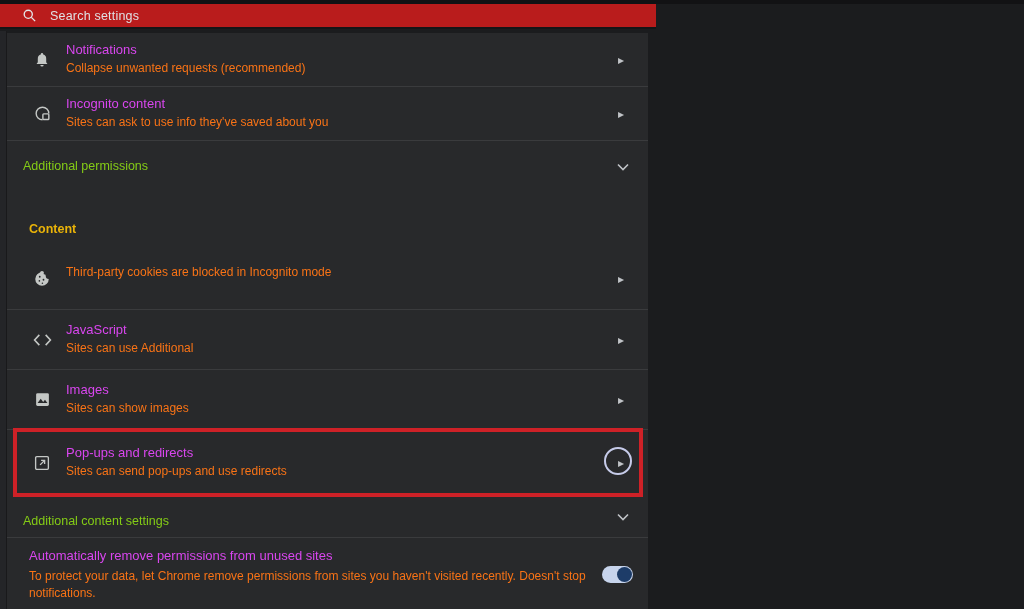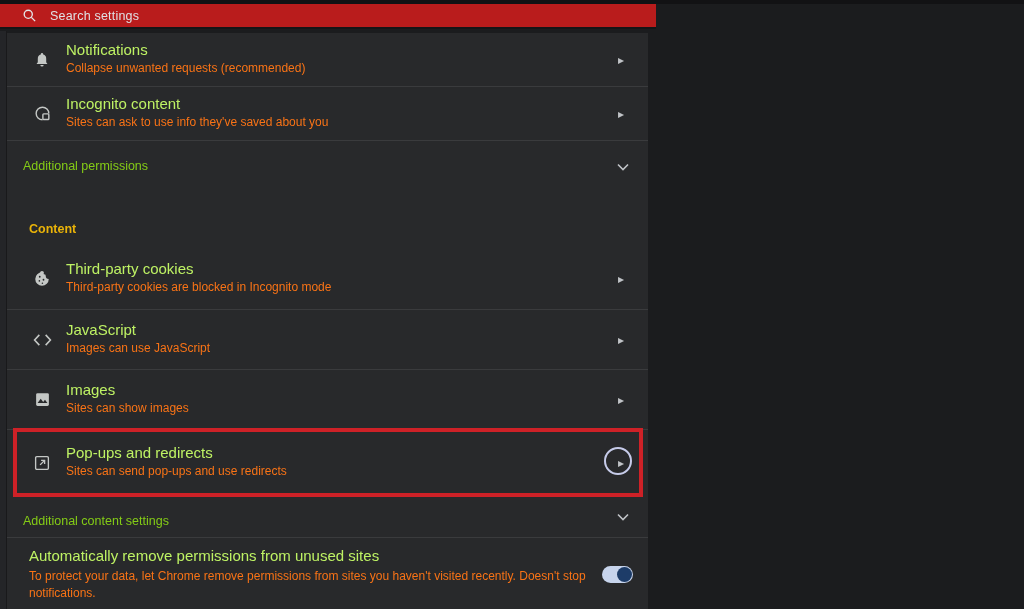--- a/index.html
+++ b/index.html
@@ -25,21 +25,21 @@
     background:#28292b;
   }
   .row { position:absolute; left:0; width:641px; }
   .divider { position:absolute; left:0; width:641px; height:1px; background:#3a3b3d; }
 
   .item { padding-left:59px; }
   .item .icon {
     position:absolute; left:24px; top:50%; transform:translateY(-50%);
     width:22px; height:22px; display:flex; align-items:center; justify-content:center;
   }
-  .title { font-size:15px; color:#bef264; line-height:15px; }
+  .title { font-size:13px; color:#d946ef; line-height:15px; }
   .subtitle { font-size:12px; color:#f97316; line-height:15px; margin-top:4px; }
   .chev-right {
     position:absolute; left:611px; top:50%; transform:translateY(-50%);
     color:#c0c3c7; font-size:12px; line-height:12px;
   }
   .chev-down { position:absolute; left:610px; top:50%; transform:translateY(-50%); }
 
   .expander-label { font-size:12.5px; color:#84cc16; position:absolute; left:16px; }
   .section-header { font-size:12.5px; font-weight:bold; color:#eab308; position:absolute; left:22px; }
 
@@ -127,37 +127,36 @@
       <svg width="18" height="18" viewBox="0 0 24 24">
         <path fill="#c4c7c5" d="M12 3a9 9 0 1 0 9 9 4 4 0 0 1-4-4 4 4 0 0 1-.3-1.6A6 6 0 0 1 12 3z"></path>
         <circle cx="12" cy="3.8" r="2.6" fill="#c4c7c5"></circle>
         <circle cx="9" cy="9" r="1.2" fill="#28292b"></circle>
         <circle cx="14" cy="13" r="1.2" fill="#28292b"></circle>
         <circle cx="8.5" cy="14.5" r="1.1" fill="#28292b"></circle>
         <circle cx="12.5" cy="17.5" r="1" fill="#28292b"></circle>
       </svg>
     </span>
     <div style="padding-top:13px;">
-      <div class="title">Third-party cookies</div>
       <div class="subtitle">Third-party cookies are blocked in Incognito mode</div>
     </div>
     <span class="chev-right">▸</span>
   </div>
   <div class="divider" style="top:276px;"></div>
 
   <div class="row item" style="top:277px; height:59px;">
     <span class="icon">
       <svg width="19" height="14" viewBox="0 0 24 16" fill="none" stroke="#c4c7c5" stroke-width="2">
         <polyline points="8,1.5 2,8 8,14.5"></polyline>
         <polyline points="16,1.5 22,8 16,14.5"></polyline>
       </svg>
     </span>
     <div style="padding-top:12px;">
       <div class="title">JavaScript</div>
-      <div class="subtitle">Images can use JavaScript</div>
+      <div class="subtitle">Sites can use Additional</div>
     </div>
     <span class="chev-right">▸</span>
   </div>
   <div class="divider" style="top:336px;"></div>
 
   <div class="row item" style="top:337px; height:59px;">
     <span class="icon">
       <svg width="17" height="17" viewBox="0 0 24 24">
         <rect x="3" y="3" width="18" height="18" rx="2" fill="#c4c7c5"></rect>
         <path d="M5 17l4.5-6 3.5 4.5 2.5-3L19 17z" fill="#28292b"></path>

